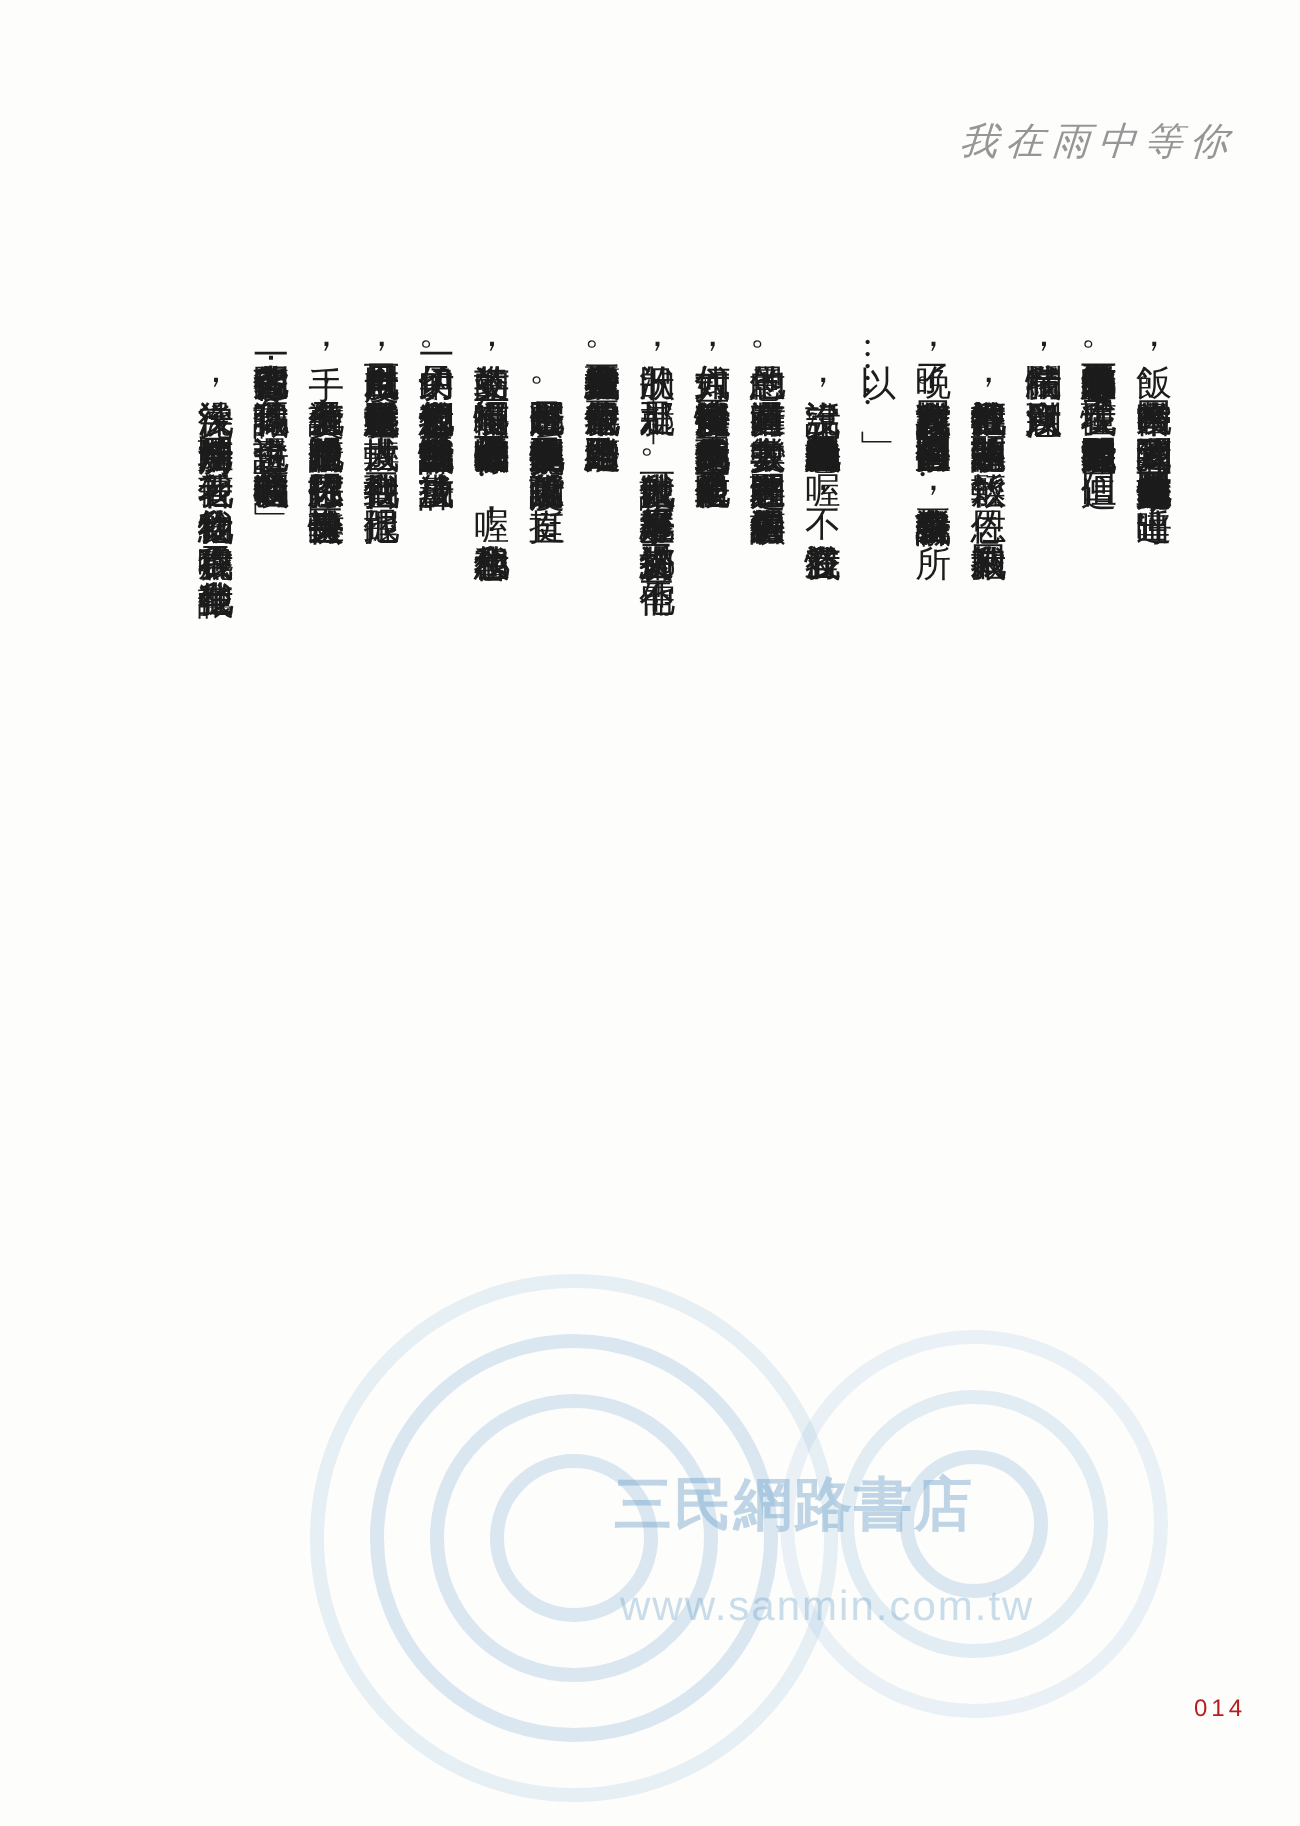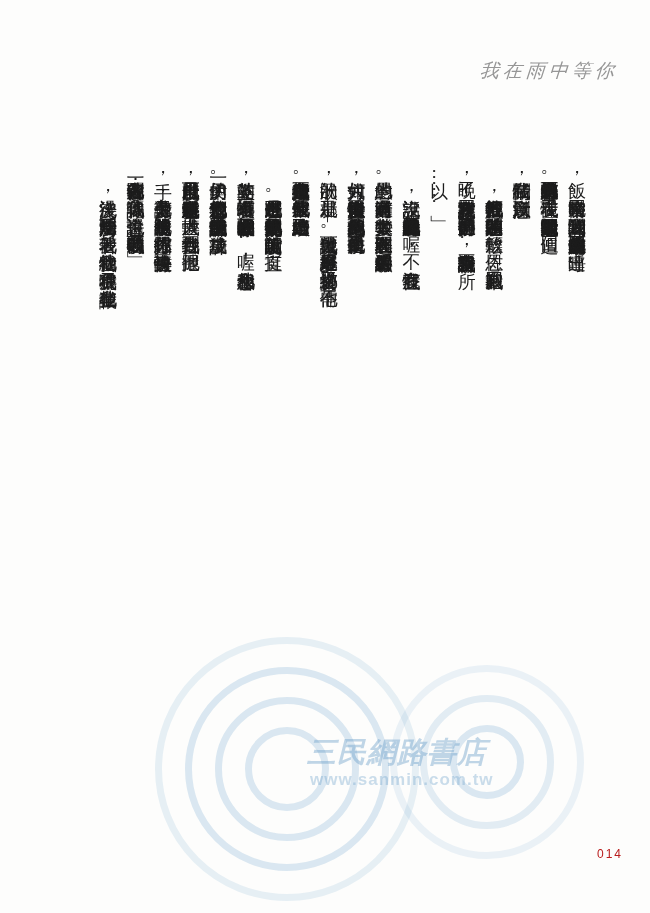--- a/index.html
+++ b/index.html
@@ -48,28 +48,27 @@
   .wm-store {
     position: absolute;
     left: 307px;
     top: 733px;
     font-size: 29px;
     font-weight: bold;
     letter-spacing: 1px;
     color: rgba(105, 158, 200, 0.42);
     white-space: nowrap;
     font-family: "Liberation Sans", "DejaVu Sans", sans-serif;
-    font-style: italic;
   }
   .wm-url {
     position: absolute;
     left: 310px;
-    top: 770px;
-    font-size: 17px;
-    font-weight: bold;
+    top: 792px;
+    font-size: 21px;
+    font-weight: normal;
     letter-spacing: 1px;
     color: rgba(115, 165, 205, 0.38);
     white-space: nowrap;
     font-family: "Liberation Sans", "DejaVu Sans", sans-serif;
   }
 
   
   .body-text {
     position: absolute;
     top: 168px;

